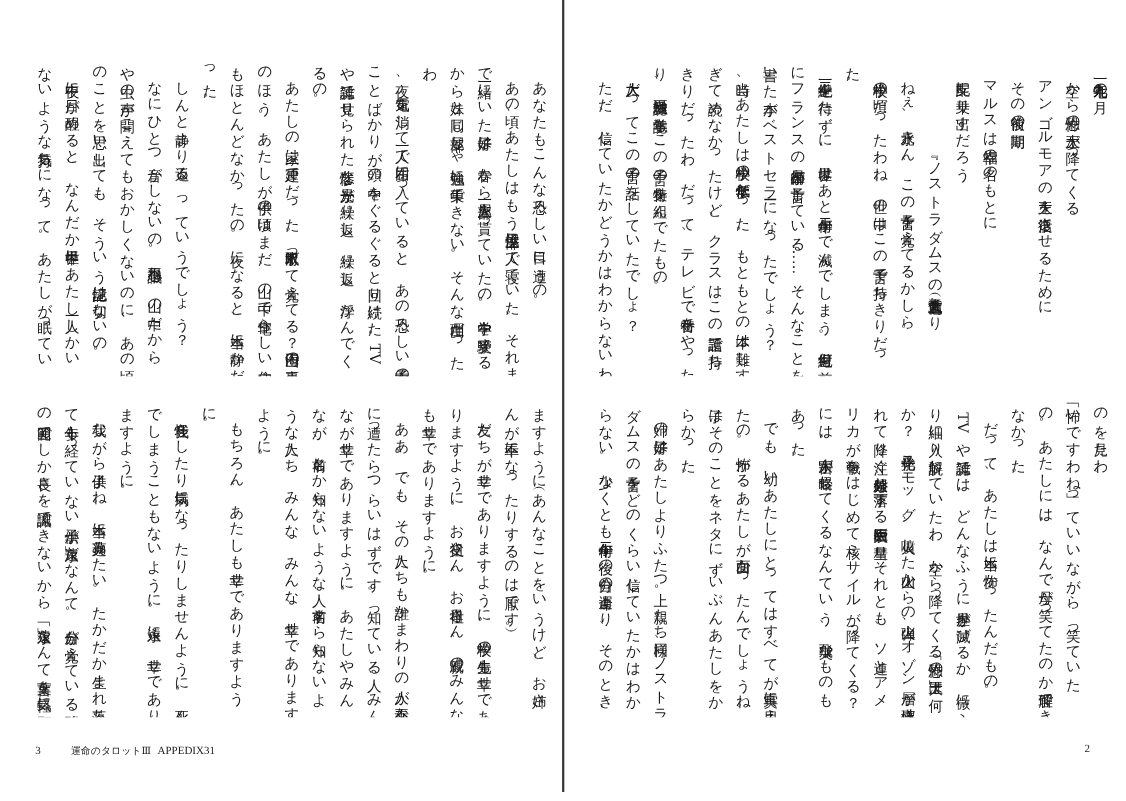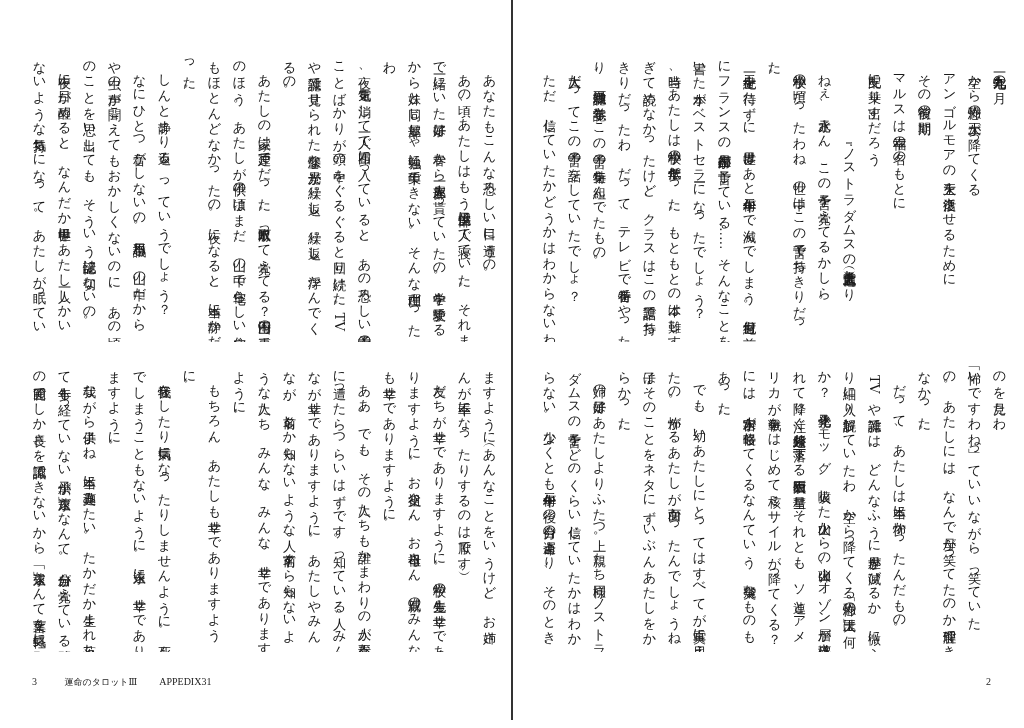--- a/index.html
+++ b/index.html
@@ -19,21 +19,21 @@
   
   .page-left .tier-top{left:22px;top:52px;width:480px;height:290px;}
   .page-left .tier-bottom{left:22px;top:362px;width:480px;height:290px;}
   
   .page-right .tier-top{left:28px;top:52px;width:470px;height:290px;}
   .page-right .tier-bottom{left:28px;top:362px;width:470px;height:290px;}
   .footer{position:absolute;top:676px;font-size:10px;
           font-family:"Liberation Serif","DejaVu Serif",serif;color:#222;}
   .footer-left{left:32px;}
   .footer-left .num{display:inline-block;width:30px;}
-  .footer-left .title{font-size:9px;margin-right:20px;}
+  .footer-left .title{font-size:9px;margin-right:4px;}
   .footer-right{left:986px;}
 </style>
 </head>
 <body>
 
 <div class="divider"></div>
 
 <section class="page page-left">
   <div class="tier tier-top">
       <p class="indent">あなたもこんな恐ろしい目に遭うの。</p>

